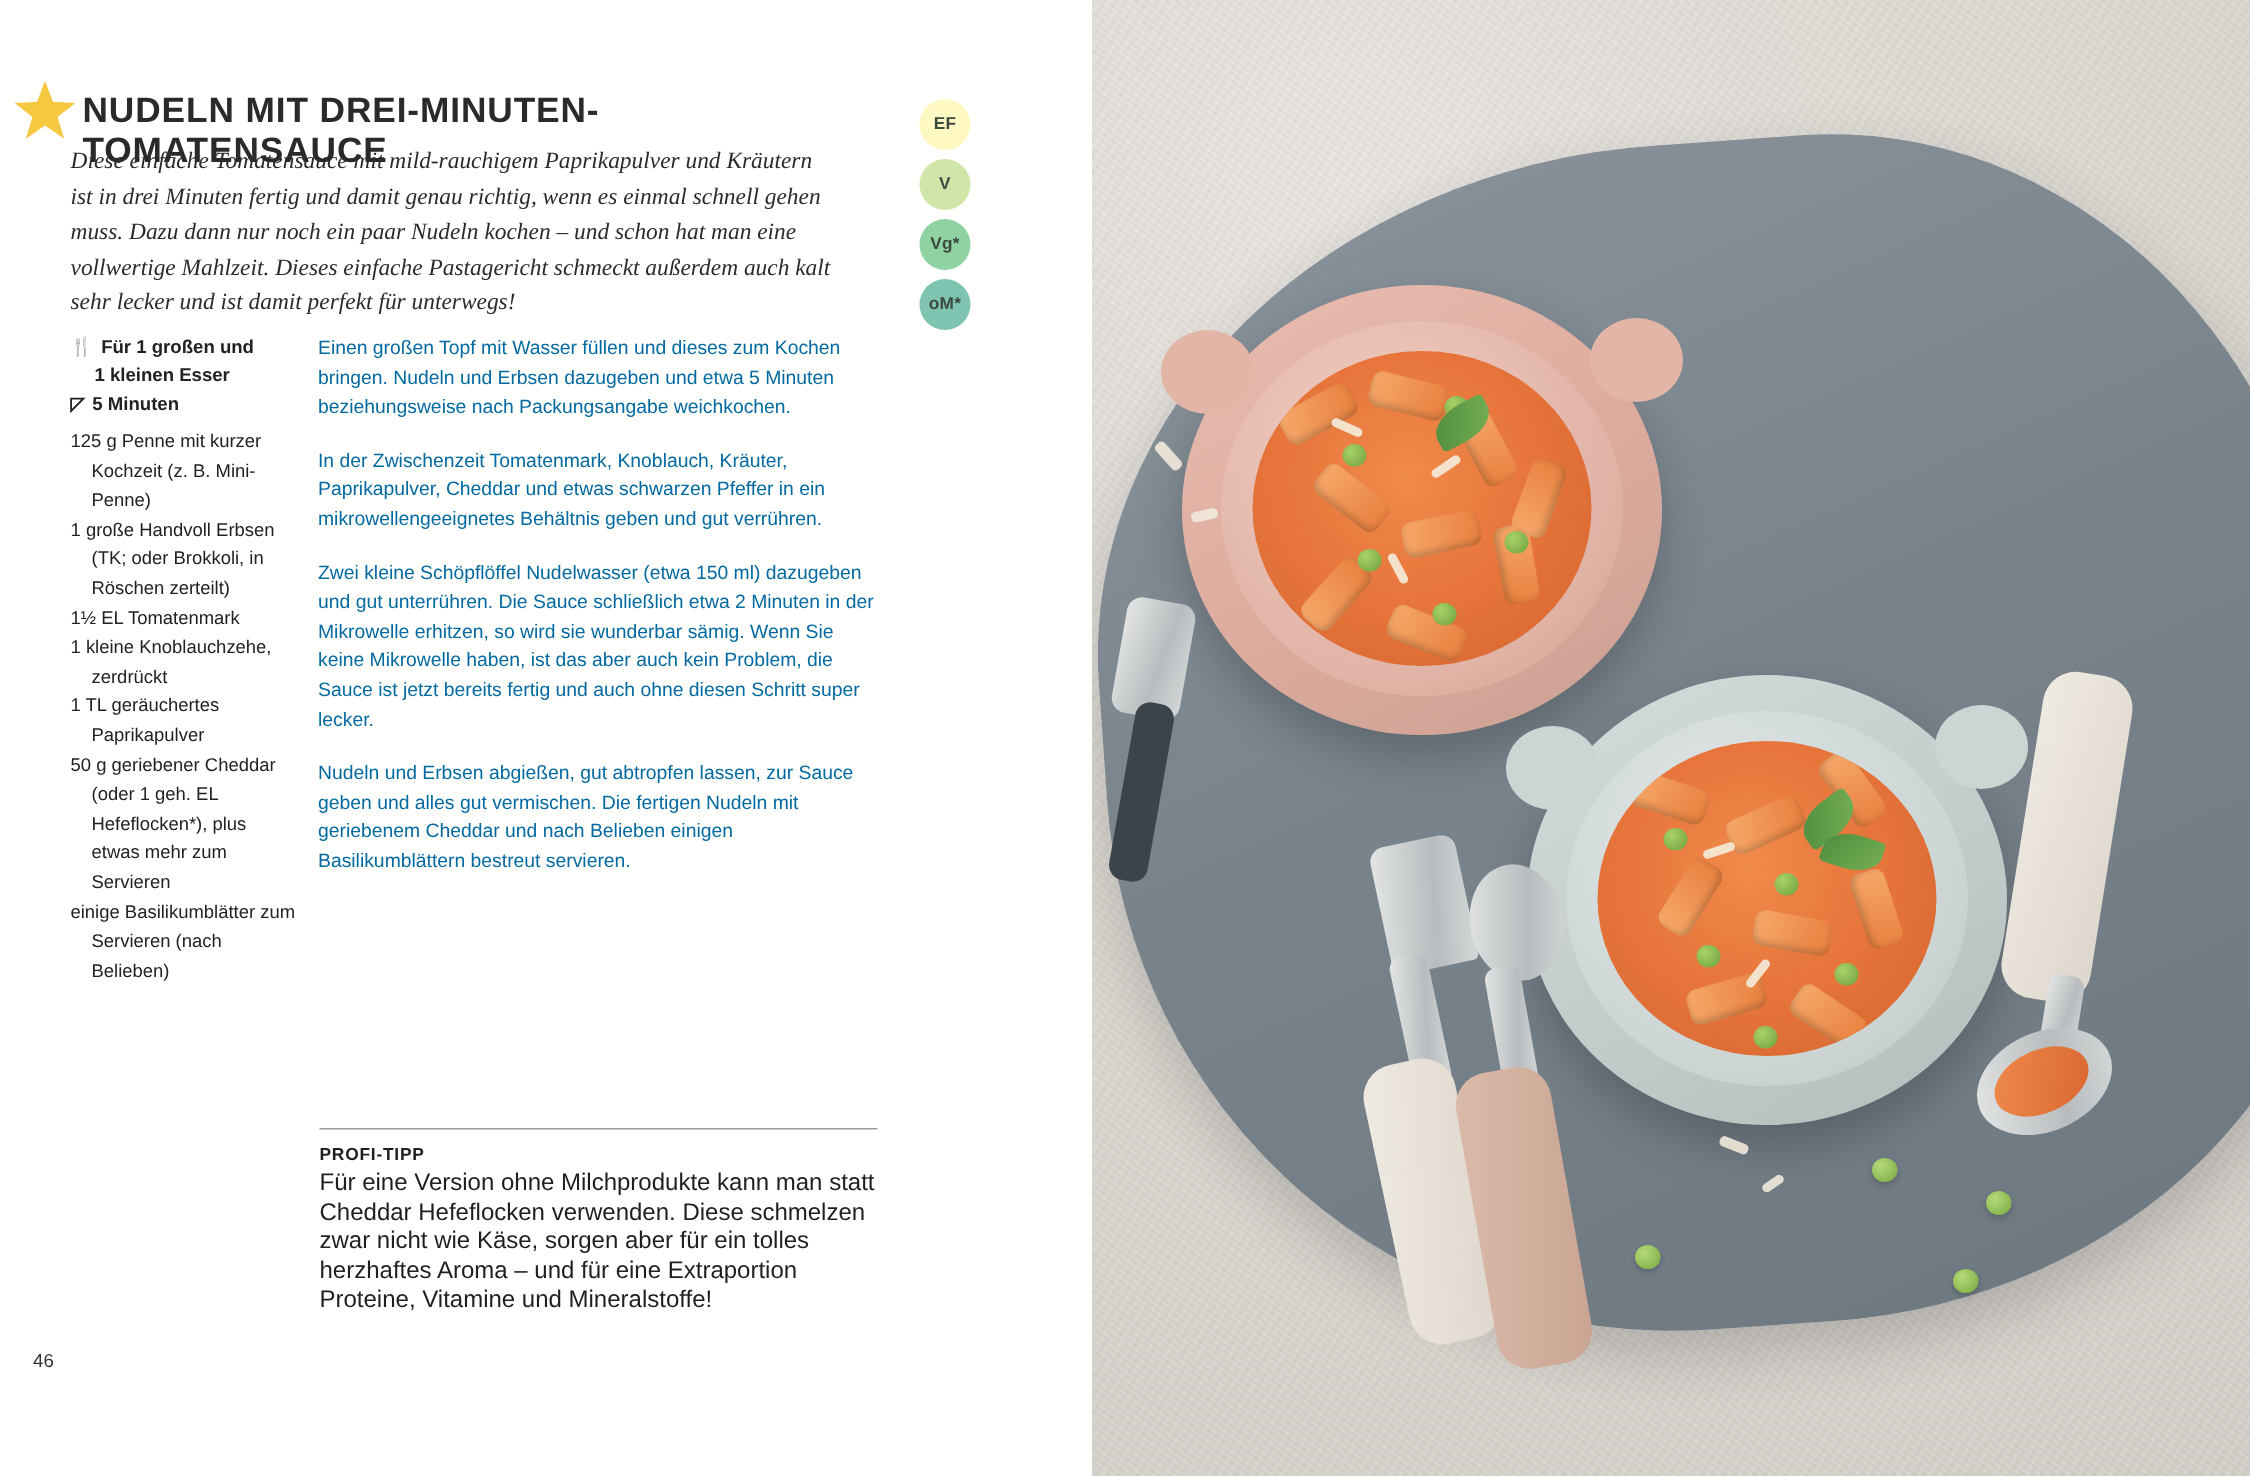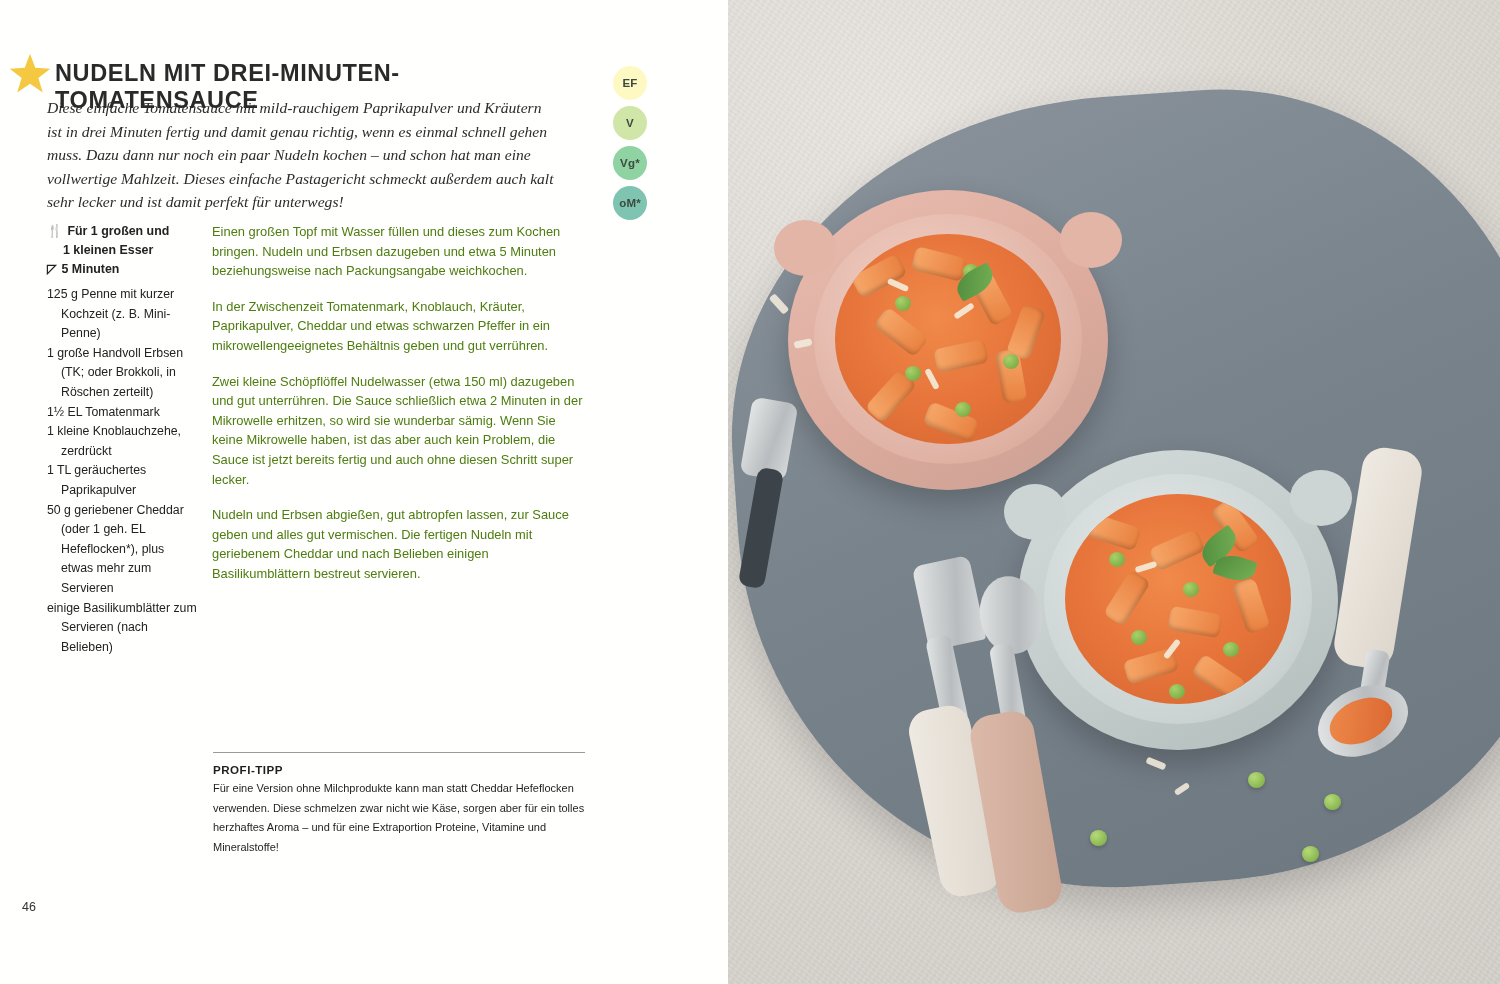--- a/index.html
+++ b/index.html
@@ -120,21 +120,21 @@
   .ing > .first { margin-left: -14px; }
 
   
   .method {
     position: absolute;
     left: 212px;
     top: 222px;
     width: 372px;
     font-size: 12.9px;
     line-height: 19.6px;
-    color: #4d7c0f;
+    color: #0369a1;
   }
   .method p { margin: 0 0 16px 0; }
 
   
   .tip {
     position: absolute;
     left: 213px;
     top: 752px;
     width: 372px;
   }
@@ -143,21 +143,21 @@
     margin-bottom: 10px;
   }
   .tip-title {
     font-size: 11.6px;
     font-weight: bold;
     letter-spacing: 0.5px;
     color: #1f1f1f;
     margin-bottom: 3px;
   }
   .tip-body {
-    font-size: 11px;
+    font-size: 16px;
     line-height: 19.6px;
     color: #1f1f1f;
   }
   .page-number {
     position: absolute;
     left: 22px;
     top: 900px;
     font-size: 12.5px;
     color: #333;
   }

